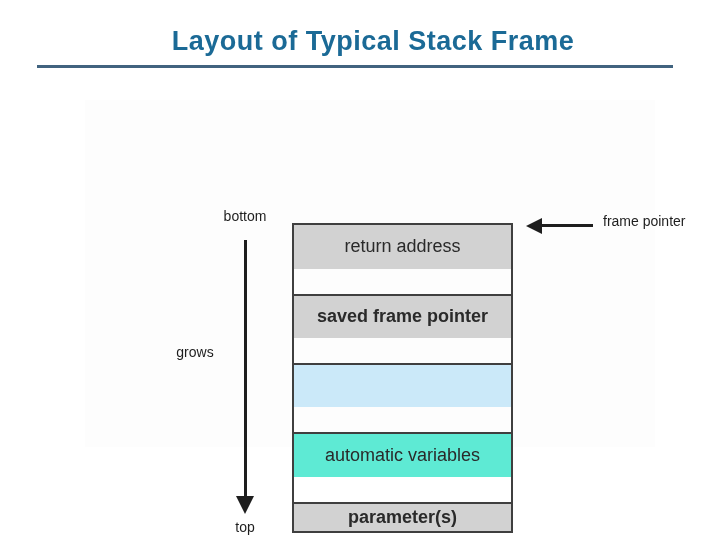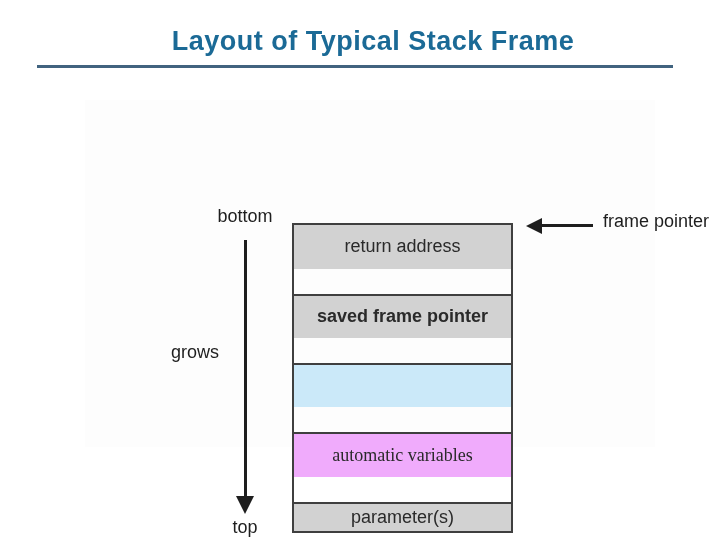--- a/index.html
+++ b/index.html
@@ -39,21 +39,21 @@
     position: absolute;
     left: 85px;
     top: 100px;
     width: 570px;
     height: 347px;
     background: #fdfdfd;
   }
   .side-label {
     position: absolute;
     color: #1e1e1e;
-    font-size: 18px;
+    font-size: 14px;
     text-align: center;
     line-height: 22px;
     white-space: nowrap;
   }
   .label-bottom { left: 110px; top: 105px; width: 100px; }
   .label-grows  { left: 70px;  top: 241px; width: 80px;  }
   .label-top    { left: 120px; top: 416px; width: 80px;  }
   .label-frame-pointer {
     left: 518px; top: 110px; width: 160px; text-align: left;
   }
@@ -112,21 +112,21 @@
     justify-content: center;
     font-size: 18px;
     color: #2a2a2a;
     background: #d2d2d2;
   }
   .cell + .cell { border-top: 2px solid #3f3f3f; }
   .cell-1 { height: 62px; }
   .cell-2 { height: 62px; font-weight: bold; }
   .cell-3 { height: 63px; }
   .cell-4 { height: 63px; }
-  .cell-5 { height: 40px; }
+  .cell-5 { height: 40px; font-weight: bold; }
 </style>
 </head>
 <body>
 
 <div class="slide">
 
   <h1 class="title">Layout of Typical Stack Frame</h1>
   <div class="title-rule"></div>
 
   <div class="figure">
@@ -137,21 +137,21 @@
     <div class="vhead"></div>
 
     <div class="side-label label-top">top</div>
 
     <div class="side-label label-grows">grows</div>
 
     <div class="stack">
       <div class="cell cell-1" style="background: rgb(210, 210, 210);">return address</div>
       <div class="cell cell-2" style="background: rgb(210, 210, 210);">saved frame pointer</div>
       <div class="cell cell-3" style="background: rgb(203, 233, 249);"></div>
-      <div class="cell cell-4" style="background: #f0abfc; font-family: Liberation Serif, serif;">automatic variables</div>
+      <div class="cell cell-4" style="background: #5eead4;">automatic variables</div>
       <div class="cell cell-5" style="background: rgb(210, 210, 210);">parameter(s)</div>
     </div>
 
     <div class="fp-head"></div>
     <div class="fp-line"></div>
 
     <div class="side-label label-frame-pointer">frame pointer</div>
 
   </div>
 </div>

